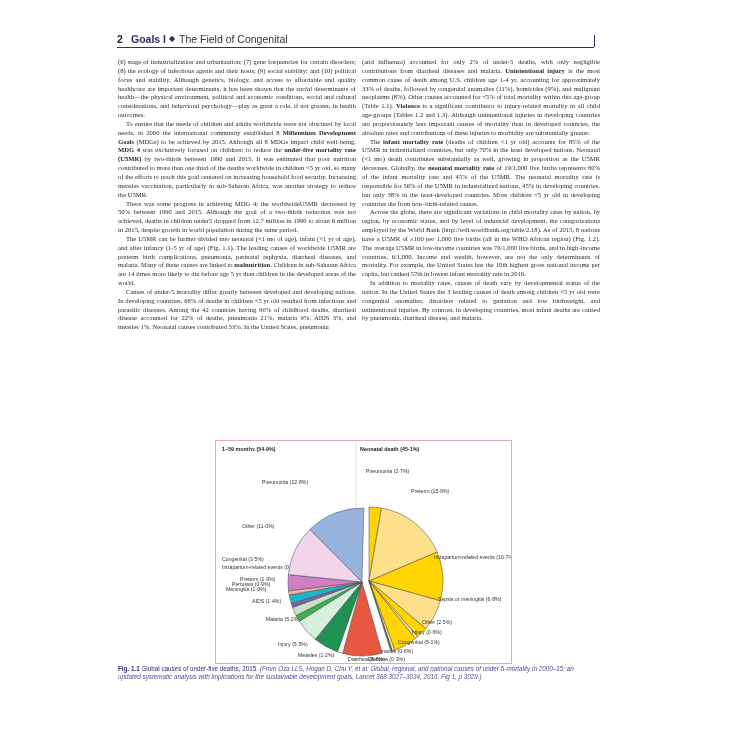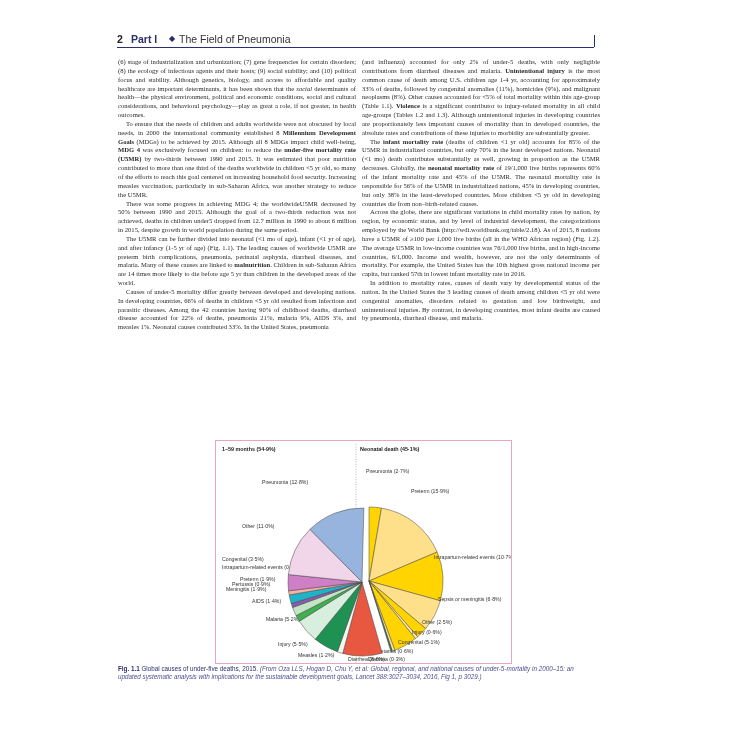--- a/index.html
+++ b/index.html
@@ -23,23 +23,23 @@
   .caption .ctitle{color:#2b2f6e;}
   .caption .src{font-style:italic;color:#4b4f8e;}
   .lbl{font-family:"Liberation Sans",sans-serif;font-size:5.2px;fill:#333;}
   .hdr{font-family:"Liberation Sans",sans-serif;font-size:5.4px;font-weight:bold;fill:#222;}
 </style>
 </head>
 <body>
 
 <div class="header">
   <span class="num">2</span>
-  <span class="part">Part I</span>
+  <span class="part">Goals I</span>
   <span class="diamond">◆</span>
-  <span class="title">The Field of Pneumonia</span>
+  <span class="title">The Field of Congenital</span>
   <span class="tick"></span>
 </div>
 
 <div class="col" id="colL">
     <p class="first"><span>(6) stage of industrialization and urbanization; (7) gene frequencies for certain disorders; (8) the ecology of infectious agents and their hosts; (9) social stability; and (10) political focus and stability. Although genetics, biology, and access to affordable and quality healthcare are important determinants, it has been shown that the </span><i>social</i><span> determinants of health—the physical environment, political and economic conditions, social and cultural considerations, and behavioral psychology—play as great a role, if not greater, in health outcomes.</span></p>
     <p><span>To ensure that the needs of children and adults worldwide were not obscured by local needs, in 2000 the international community established 8 </span><b>Millennium Development Goals</b><span> (MDGs) to be achieved by 2015. Although all 8 MDGs impact child well-being, </span><b>MDG 4</b><span> was exclusively focused on children: to reduce the </span><b>under-five mortality rate (U5MR)</b><span> by two-thirds between 1990 and 2015. It was estimated that poor nutrition contributed to more than one third of the deaths worldwide in children &lt;5 yr old, so many of the efforts to reach this goal centered on increasing household food security. Increasing measles vaccination, particularly in sub-Saharan Africa, was another strategy to reduce the U5MR.</span></p>
     <p><span>There was some progress in achieving MDG 4; the worldwideU5MR decreased by 50% between 1990 and 2015. Although the goal of a two-thirds reduction was not achieved, deaths in children under5 dropped from 12.7 million in 1990 to about 6 million in 2015, despite growth in world population during the same period.</span></p>
     <p><span>The U5MR can be further divided into neonatal (&lt;1 mo of age), infant (&lt;1 yr of age), and after infancy (1-5 yr of age) (Fig. 1.1). The leading causes of worldwide U5MR are preterm birth complications, pneumonia, perinatal asphyxia, diarrheal diseases, and malaria. Many of these causes are linked to </span><b>malnutrition</b><span>. Children in sub-Saharan Africa are 14 times more likely to die before age 5 yr than children in the developed areas of the world.</span></p>
     <p><span>Causes of under-5 mortality differ greatly between developed and developing nations. In developing countries, 66% of deaths in children &lt;5 yr old resulted from infectious and parasitic diseases. Among the 42 countries having 90% of childhood deaths, diarrheal disease accounted for 22% of deaths, pneumonia 21%, malaria 9%, AIDS 3%, and measles 1%. Neonatal causes contributed 33%. In the United States, pneumonia</span></p>
   </div>

